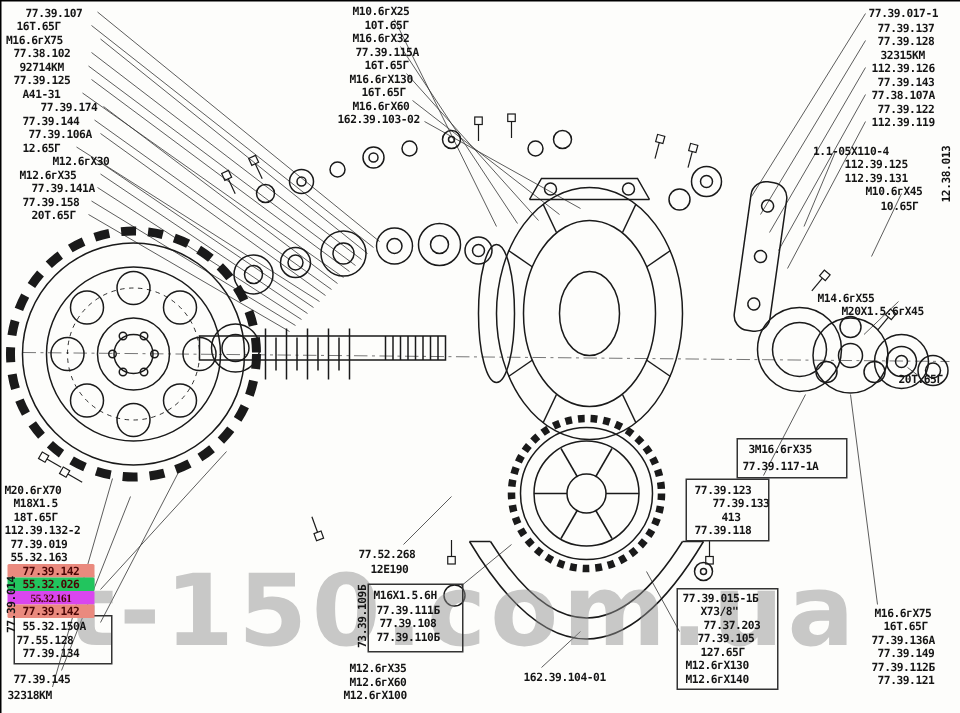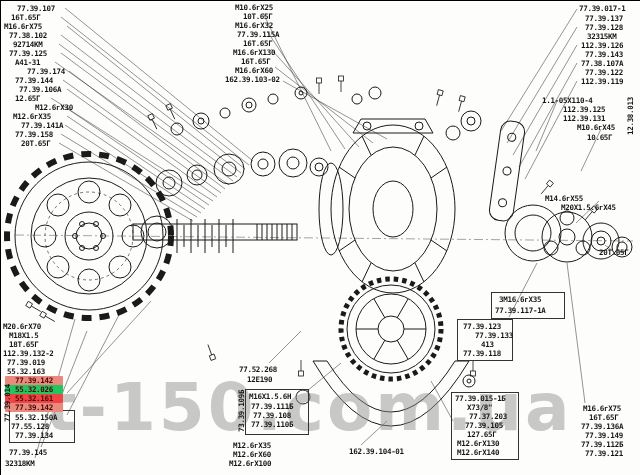--- a/index.html
+++ b/index.html
@@ -329,21 +329,21 @@
       <div class="part-label" style="left: 448px; top: 339px; margin-left: 32px;">413</div>
       <div class="part-label" style="left: 462px; top: 348px;">77.39.118</div>
       <div class="part-label" style="left: 2px; top: 321px;">М20.6гХ70</div>
       <div class="part-label" style="left: 8px; top: 330px;">М18Х1.5</div>
       <div class="part-label" style="left: 8px; top: 339px;">18Т.65Г</div>
       <div class="part-label" style="left: 2px; top: 348px;">112.39.132-2</div>
       <div class="part-label" style="left: 6px; top: 357px;">77.39.019</div>
       <div class="part-label" style="left: 6px; top: 366px;">55.32.163</div>
       <div class="part-label highlight" style="left: 4px; top: 375px; background: rgb(234, 138, 126); color: rgb(74, 5, 5);">77.39.142</div>
       <div class="part-label highlight" style="left: 4px; top: 384px; background: #22c55e; color: rgb(74, 5, 5);">55.32.026</div>
-      <div class="part-label highlight" style="left: 4px; top: 393px; background: #ef4444; color: rgb(74, 5, 5);">55.32.161</div>
+      <div class="part-label highlight" style="left: 4px; top: 393px; background: #d946ef; color: rgb(74, 5, 5); font-family: Liberation Serif, serif;">55.32.161</div>
       <div class="part-label highlight" style="left: 4px; top: 402px; background: rgb(234, 138, 126); color: rgb(74, 5, 5);">77.39.142</div>
       <div class="part-label vertical" style="left: 2px; top: 421px;">77.39.014</div>
       <div class="part-label" style="left: 14px; top: 412px;">55.32.150А</div>
       <div class="part-label" style="left: 10px; top: 421px;">77.55.128</div>
       <div class="part-label" style="left: 14px; top: 430px;">77.39.134</div>
       <div class="part-label" style="left: 8px; top: 447px;">77.39.145</div>
       <div class="part-label" style="left: 4px; top: 458px;">32318КМ</div>
       <div class="part-label" style="left: 238px; top: 364px;">77.52.268</div>
       <div class="part-label" style="left: 246px; top: 374px;">12Е190</div>
       <div class="part-label vertical" style="left: 236px; top: 431px;">73.39.109Б</div>

